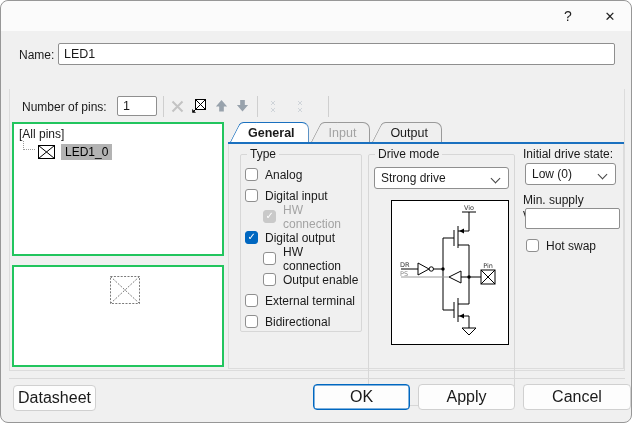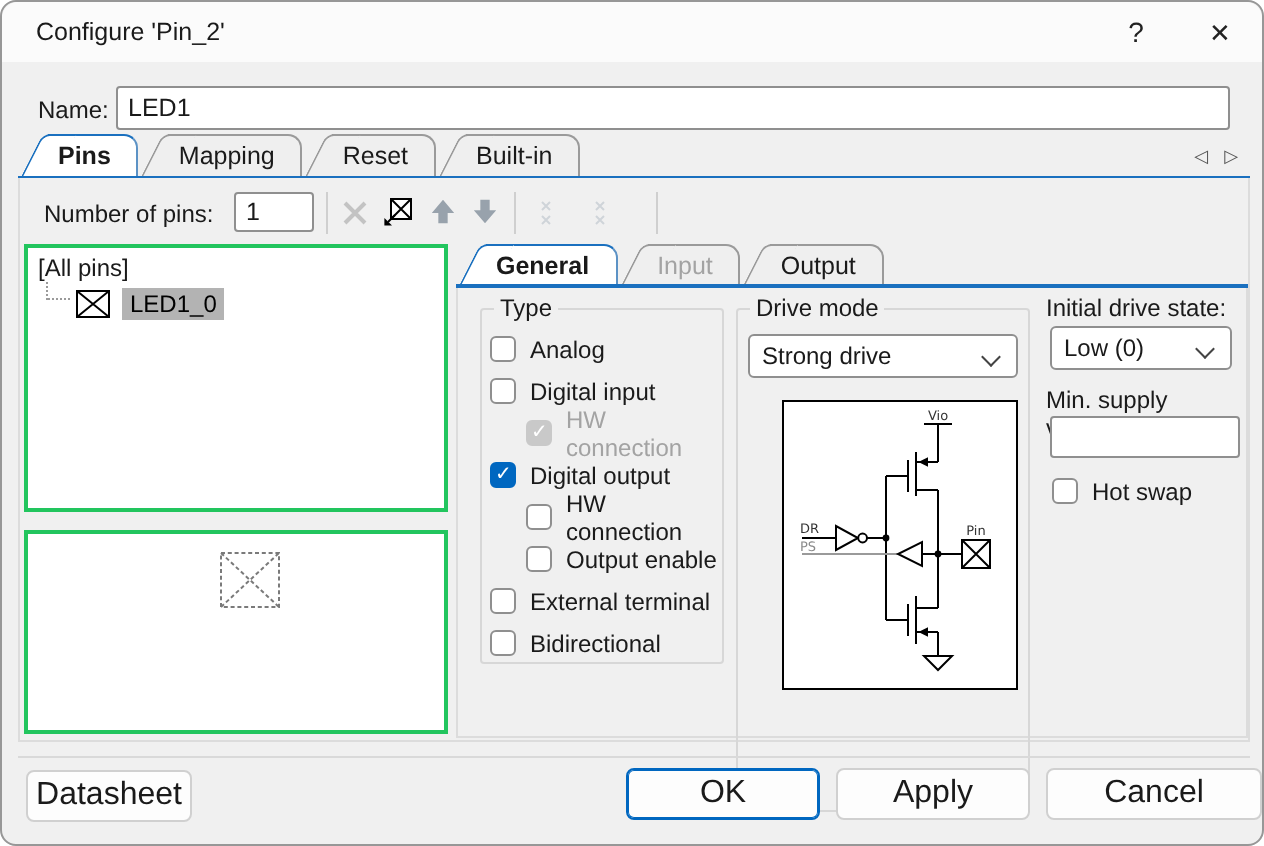--- a/index.html
+++ b/index.html
@@ -81,42 +81,31 @@
   .btn.default { border:1px solid #0067c0; box-shadow:inset 0 0 0 0.5px #0067c0; }
 
   .hsep { position:absolute; height:1px; background:#d9d9d9; }
 </style>
 </head>
 <body>
 
 <div class="dialog">
 
   <div class="titlebar">
-    <div class="title">Configure 'Pin_2'</div>
     <div class="caption-btns">
       <div class="caption-btn" style="font-size:14px;">?</div>
       <div class="caption-btn">✕</div>
     </div>
   </div>
 
   <div class="abs" style="left:18px; top:47px;">Name:</div>
   <div class="textbox abs" style="left:57px; top:42px; width:557px; height:22px;">
     <span>LED1</span>
   </div>
 
-  <div class="tabstrip abs" style="left:8px; top:66px; width:616px;">
-    <div class="tab active"><span>Pins</span></div>
-    <div class="tab"><span>Mapping</span></div>
-    <div class="tab"><span>Reset</span></div>
-    <div class="tab"><span>Built-in</span></div>
-    <div class="tab-nav">
-      <span>◁</span>
-      <span>▷</span>
-    </div>
-  </div>
 
   <div class="workspace">
 
     <div class="tb-label">Number of pins:</div>
     <div class="textbox abs" style="left:107px; top:7px; width:40px; height:20px;">
       <span>1</span>
     </div>
     <div class="tb-sep" style="left:153px;"></div>
 
     <div class="tb-btn" style="left:157px;">

